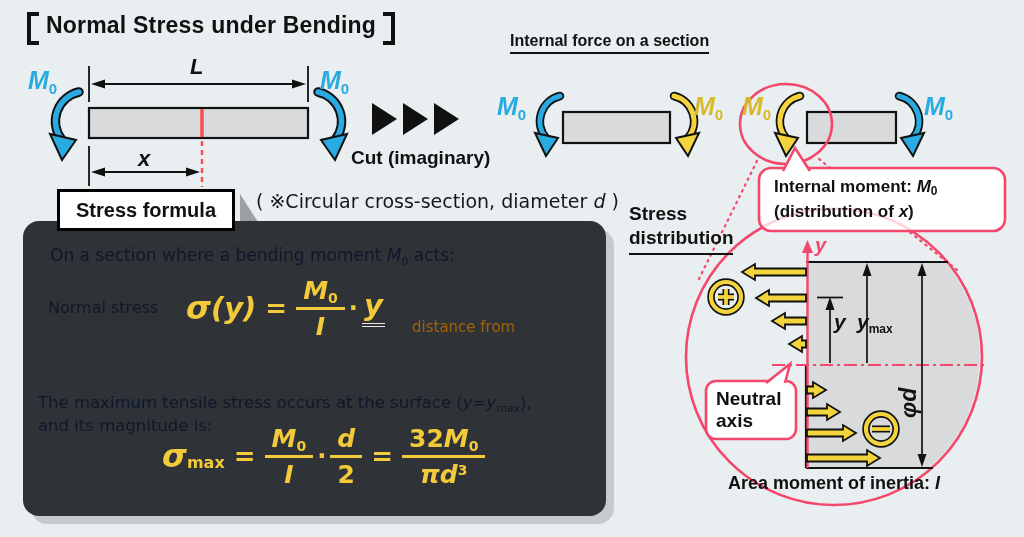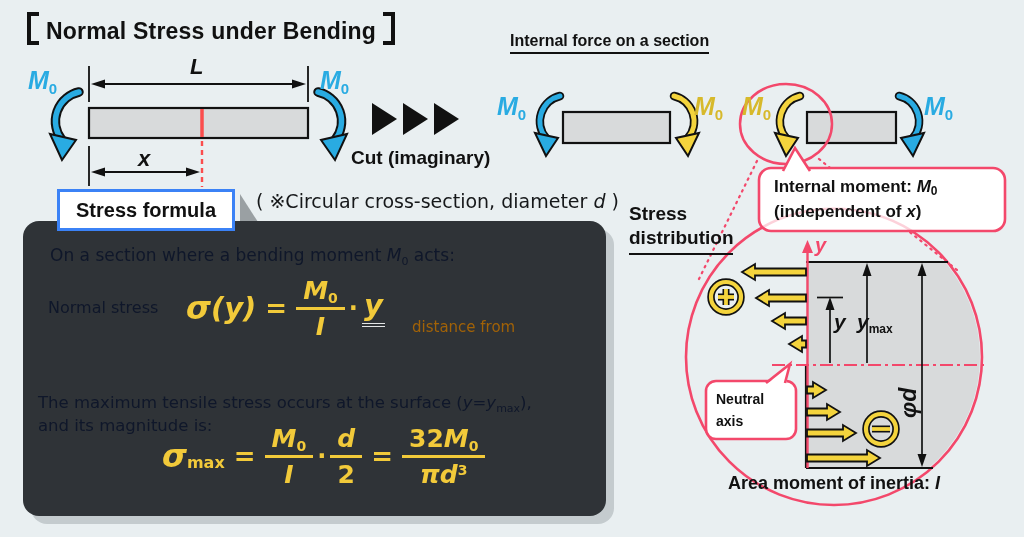--- a/index.html
+++ b/index.html
@@ -1,36 +1,36 @@
 <!DOCTYPE html>
 <html><head>
 <meta charset="utf-8">
 <style>
   html,body{margin:0;padding:0;}
   .canvas{position:relative;width:1024px;height:537px;background:#e9eff1;overflow:hidden;
           font-family:"Liberation Sans",sans-serif;color:#111;}
   .abs{position:absolute;}
   svg.layer{position:absolute;left:0;top:0;pointer-events:none;}
   
-  .title{left:27px;top:12px;font-size:23px;font-weight:800;letter-spacing:.2px;display:flex;align-items:flex-end;z-index:3;}
+  .title{left:27px;top:12px;font-size:23px;font-weight:800;letter-spacing:.2px;display:flex;align-items:flex-start;z-index:3;}
   .bracket{display:inline-block;width:8px;height:25px;border:4px solid #111;font-size:0;color:transparent;overflow:hidden;}
   .bracket-l{border-right:none;margin-right:7px;}
   .bracket-r{border-left:none;margin-left:7px;}
   
   .mlabel{font-size:25px;font-weight:bold;font-style:italic;z-index:3;font-family:"Liberation Sans",sans-serif;}
   .mlabel .sub{font-size:15px;font-style:normal;position:relative;top:5px;left:0px;}
   .blue{color:#29abe2;} .yellowtxt{color:#d7b92b;}
   .dimlabel{font-size:22px;font-weight:bold;font-style:italic;z-index:3;}
   .boldlbl{font-size:16px;font-weight:800;z-index:3;text-align:center;}
   .underline{border-bottom:2.5px solid #111;padding-bottom:2px;display:inline-block;}
   .cutlbl{left:351px;top:147px;font-size:19px;font-weight:800;}
   
   .panel{left:23px;top:221px;width:583px;height:295px;background:#2f3337;border-radius:16px;
          box-shadow:8px 8px 0 rgba(150,160,165,.45);z-index:1;}
-  .tab{left:57px;top:189px;width:172px;height:36px;background:#fff;border:3px solid #3b82f6;z-index:3;
+  .tab{left:57px;top:189px;width:172px;height:36px;background:#fff;border:3px solid #000000;z-index:3;
        display:flex;align-items:center;justify-content:center;font-size:20px;font-weight:800;}
   .note{left:256px;top:190px;font-size:19px;z-index:3;font-family:"DejaVu Sans",sans-serif;color:#16181a;}
   .note i{font-style:italic;}
   .ptext{color:#0f172a;font-family:"DejaVu Sans",sans-serif;z-index:3;}
   .intro{left:50px;top:245px;font-size:17px;}
   .intro .mv,.maxline .mv{font-style:italic;}
   .intro .msub,.maxline .msub{font-size:11px;position:relative;top:4px;}
   .nslbl{left:48px;top:298px;font-size:16px;}
   .maxline{left:38px;top:392px;font-size:16.5px;line-height:21px;width:560px;}
   
@@ -47,21 +47,21 @@
   .frac .den{padding:4px 2px 0;font-size:25px;font-style:italic;}
   .fsub{font-size:14px;font-style:normal;position:relative;top:4px;}
   .fsup{font-size:14px;position:relative;top:-8px;font-style:normal;}
   .sigsub{font-size:16px;position:relative;top:7px;font-style:normal;}
   .yvar{font-size:29px;font-style:italic;border-bottom:4px double #e3e5e6;padding:0 2px 1px;}
   .annot{left:412px;top:318px;font-size:15px;line-height:19px;color:#a16207;}
   
   .sd-head{left:629px;top:202px;font-size:19px;font-weight:800;line-height:24px;border-bottom:2px solid #111;padding-bottom:3px;}
   .callout-text{z-index:3;font-weight:800;}
   .im-call{left:774px;top:175px;font-size:17px;line-height:24px;}
-  .na-call{left:716px;top:388px;font-size:14px;line-height:22px;}
+  .na-call{left:716px;top:388px;font-size:19px;line-height:22px;}
   .iv{font-style:italic;}
   .area-lbl{left:728px;top:473px;font-size:18px;font-weight:800;}
   .yaxis-lbl{left:815px;top:234px;font-size:20px;font-weight:bold;font-style:italic;color:#f3486b;}
   .ydim-lbl{left:834px;top:310px;font-size:21px;font-weight:bold;font-style:italic;}
   .ymax-lbl{left:857px;top:310px;font-size:21px;font-weight:bold;font-style:italic;}
   .ymax-lbl .sub{font-size:12px;font-style:normal;position:relative;top:4px;}
 </style>
 </head>
 <body>
 
@@ -307,21 +307,21 @@
     </span>
   </div>
 
   <div class="abs sd-head">
     <div>Stress</div>
     <div>distribution</div>
   </div>
 
   <div class="abs callout-text im-call">
     <div><span>Internal moment: </span><span class="iv">M</span><span style="font-size:12px;position:relative;top:3px;">0</span></div>
-    <div><span>(independent of </span><span class="iv">x</span><span>)</span></div>
+    <div><span>(distribution of </span><span class="iv">x</span><span>)</span></div>
   </div>
 
   <div class="abs callout-text na-call">
     <div>Neutral</div>
     <div>axis</div>
   </div>
 
   <div class="abs yaxis-lbl">y</div>
   <div class="abs ydim-lbl">y</div>
   <div class="abs ymax-lbl">

